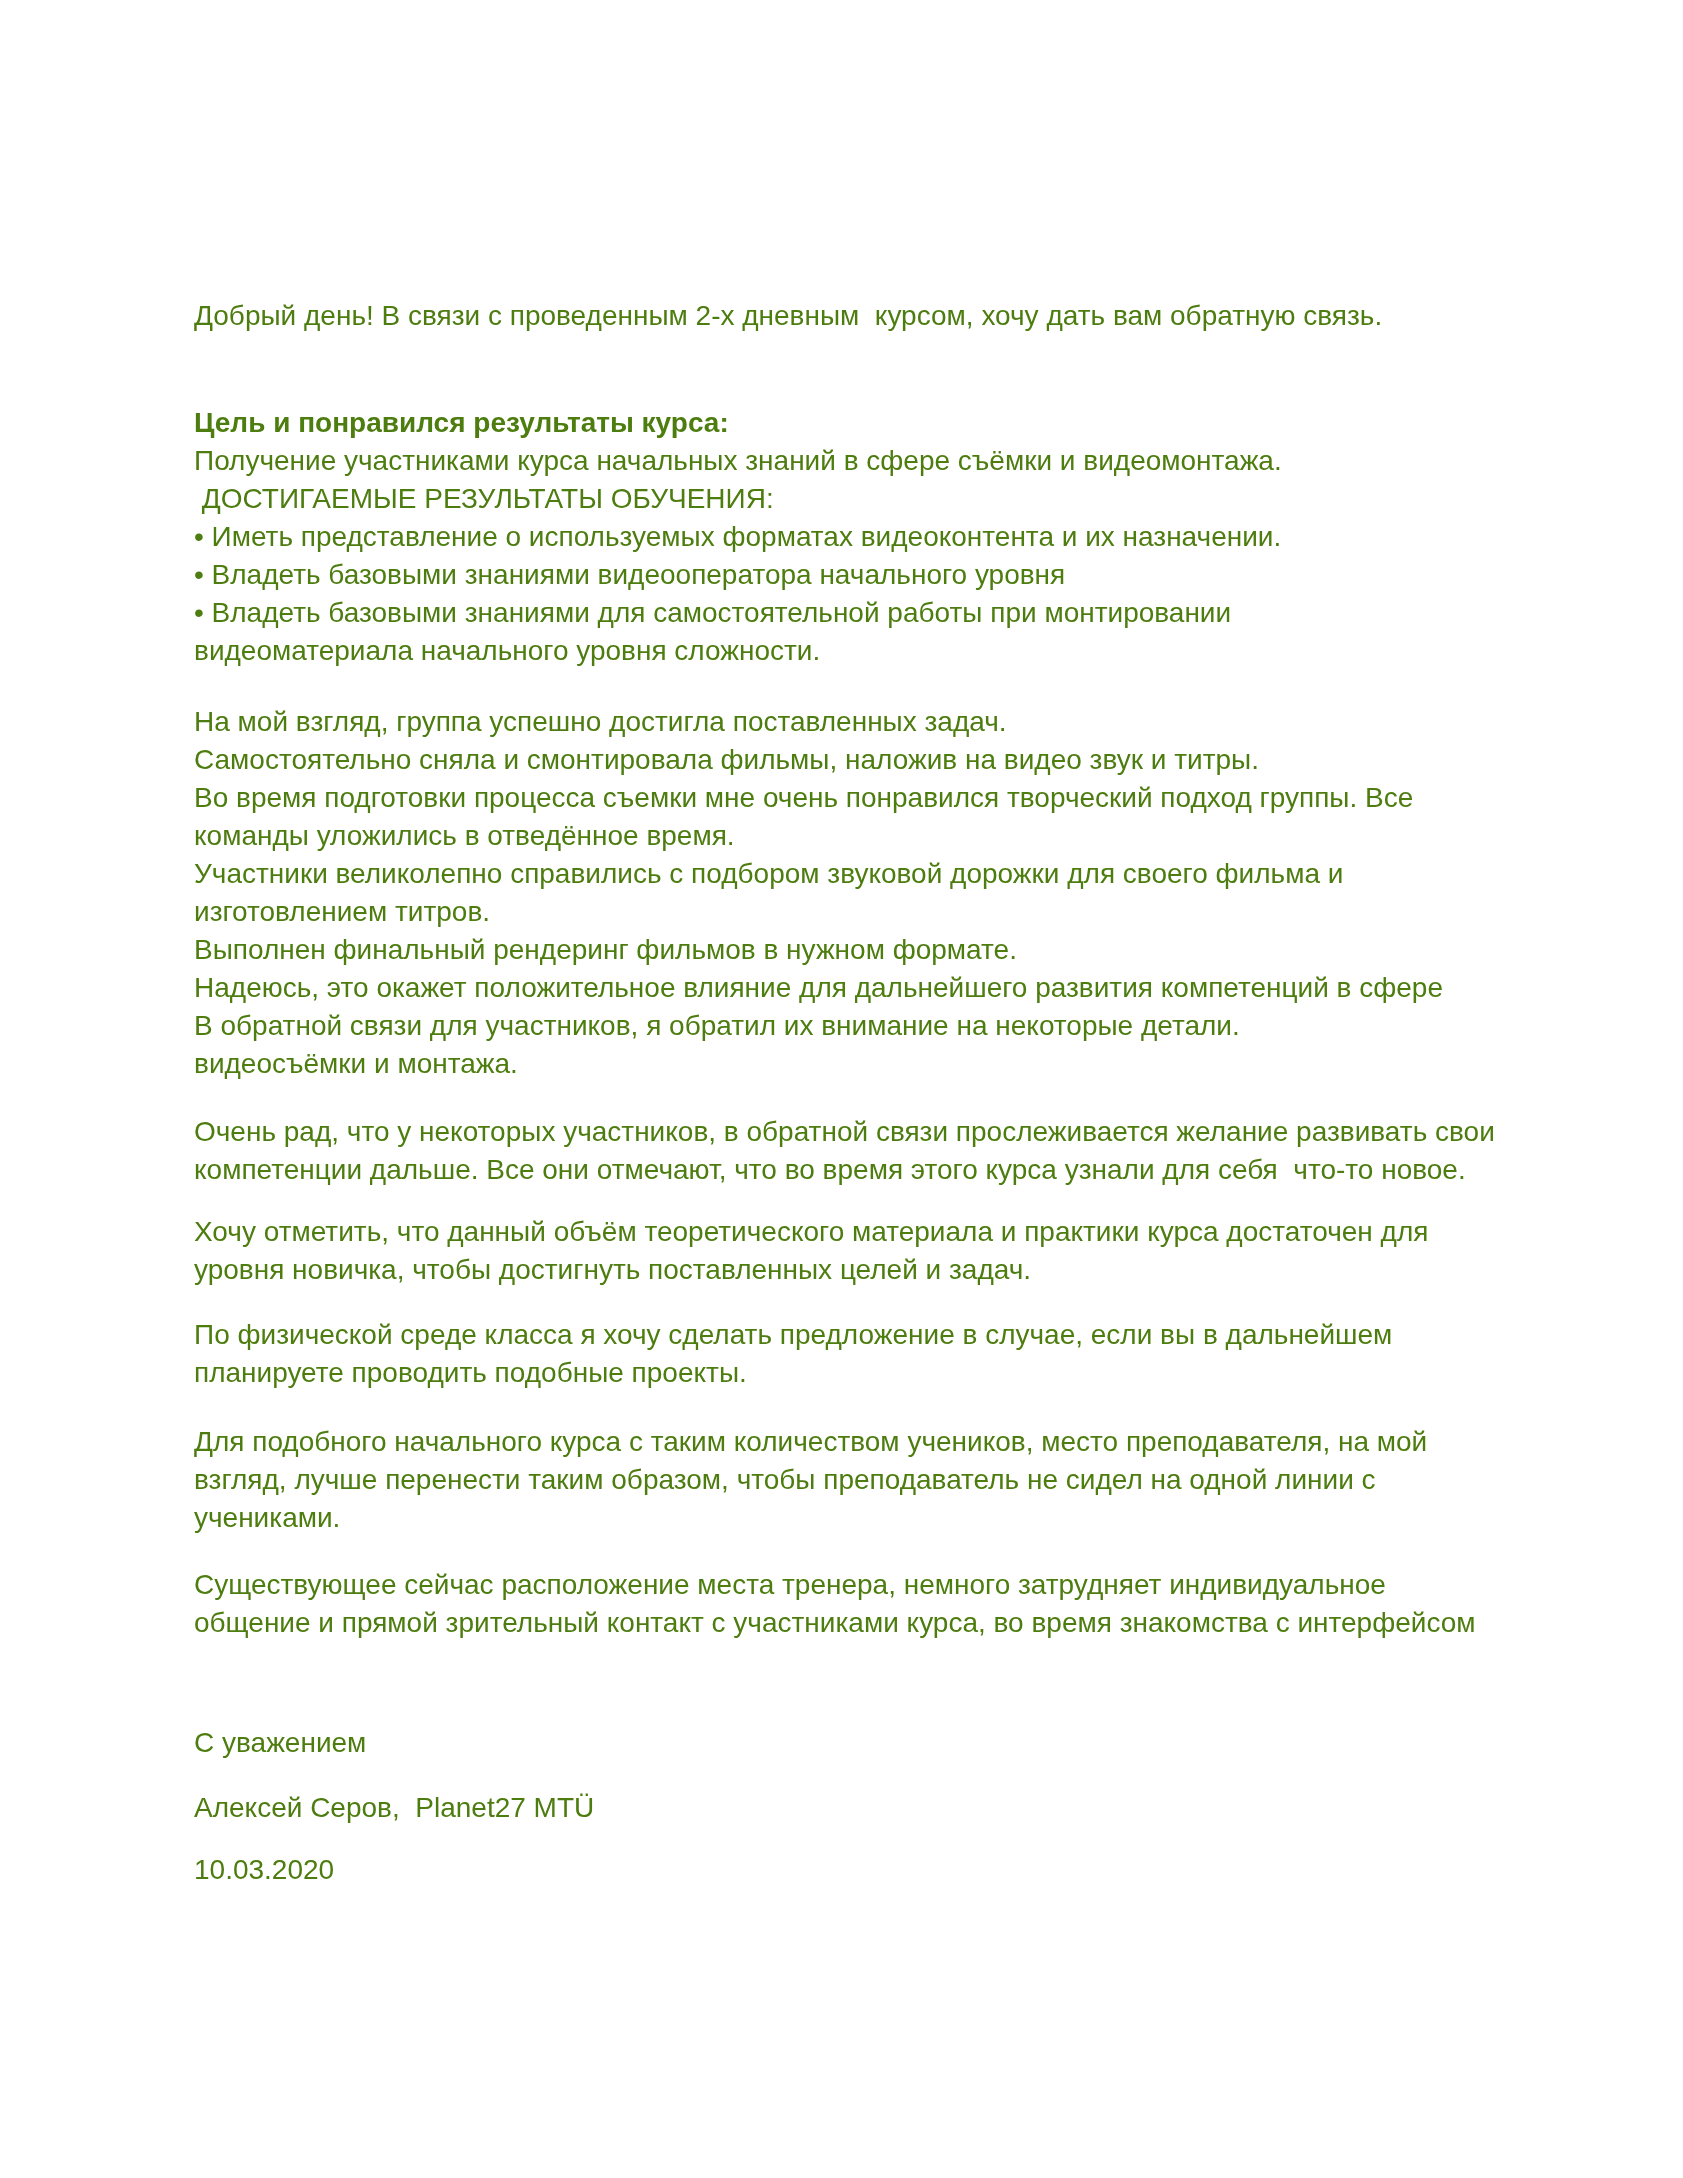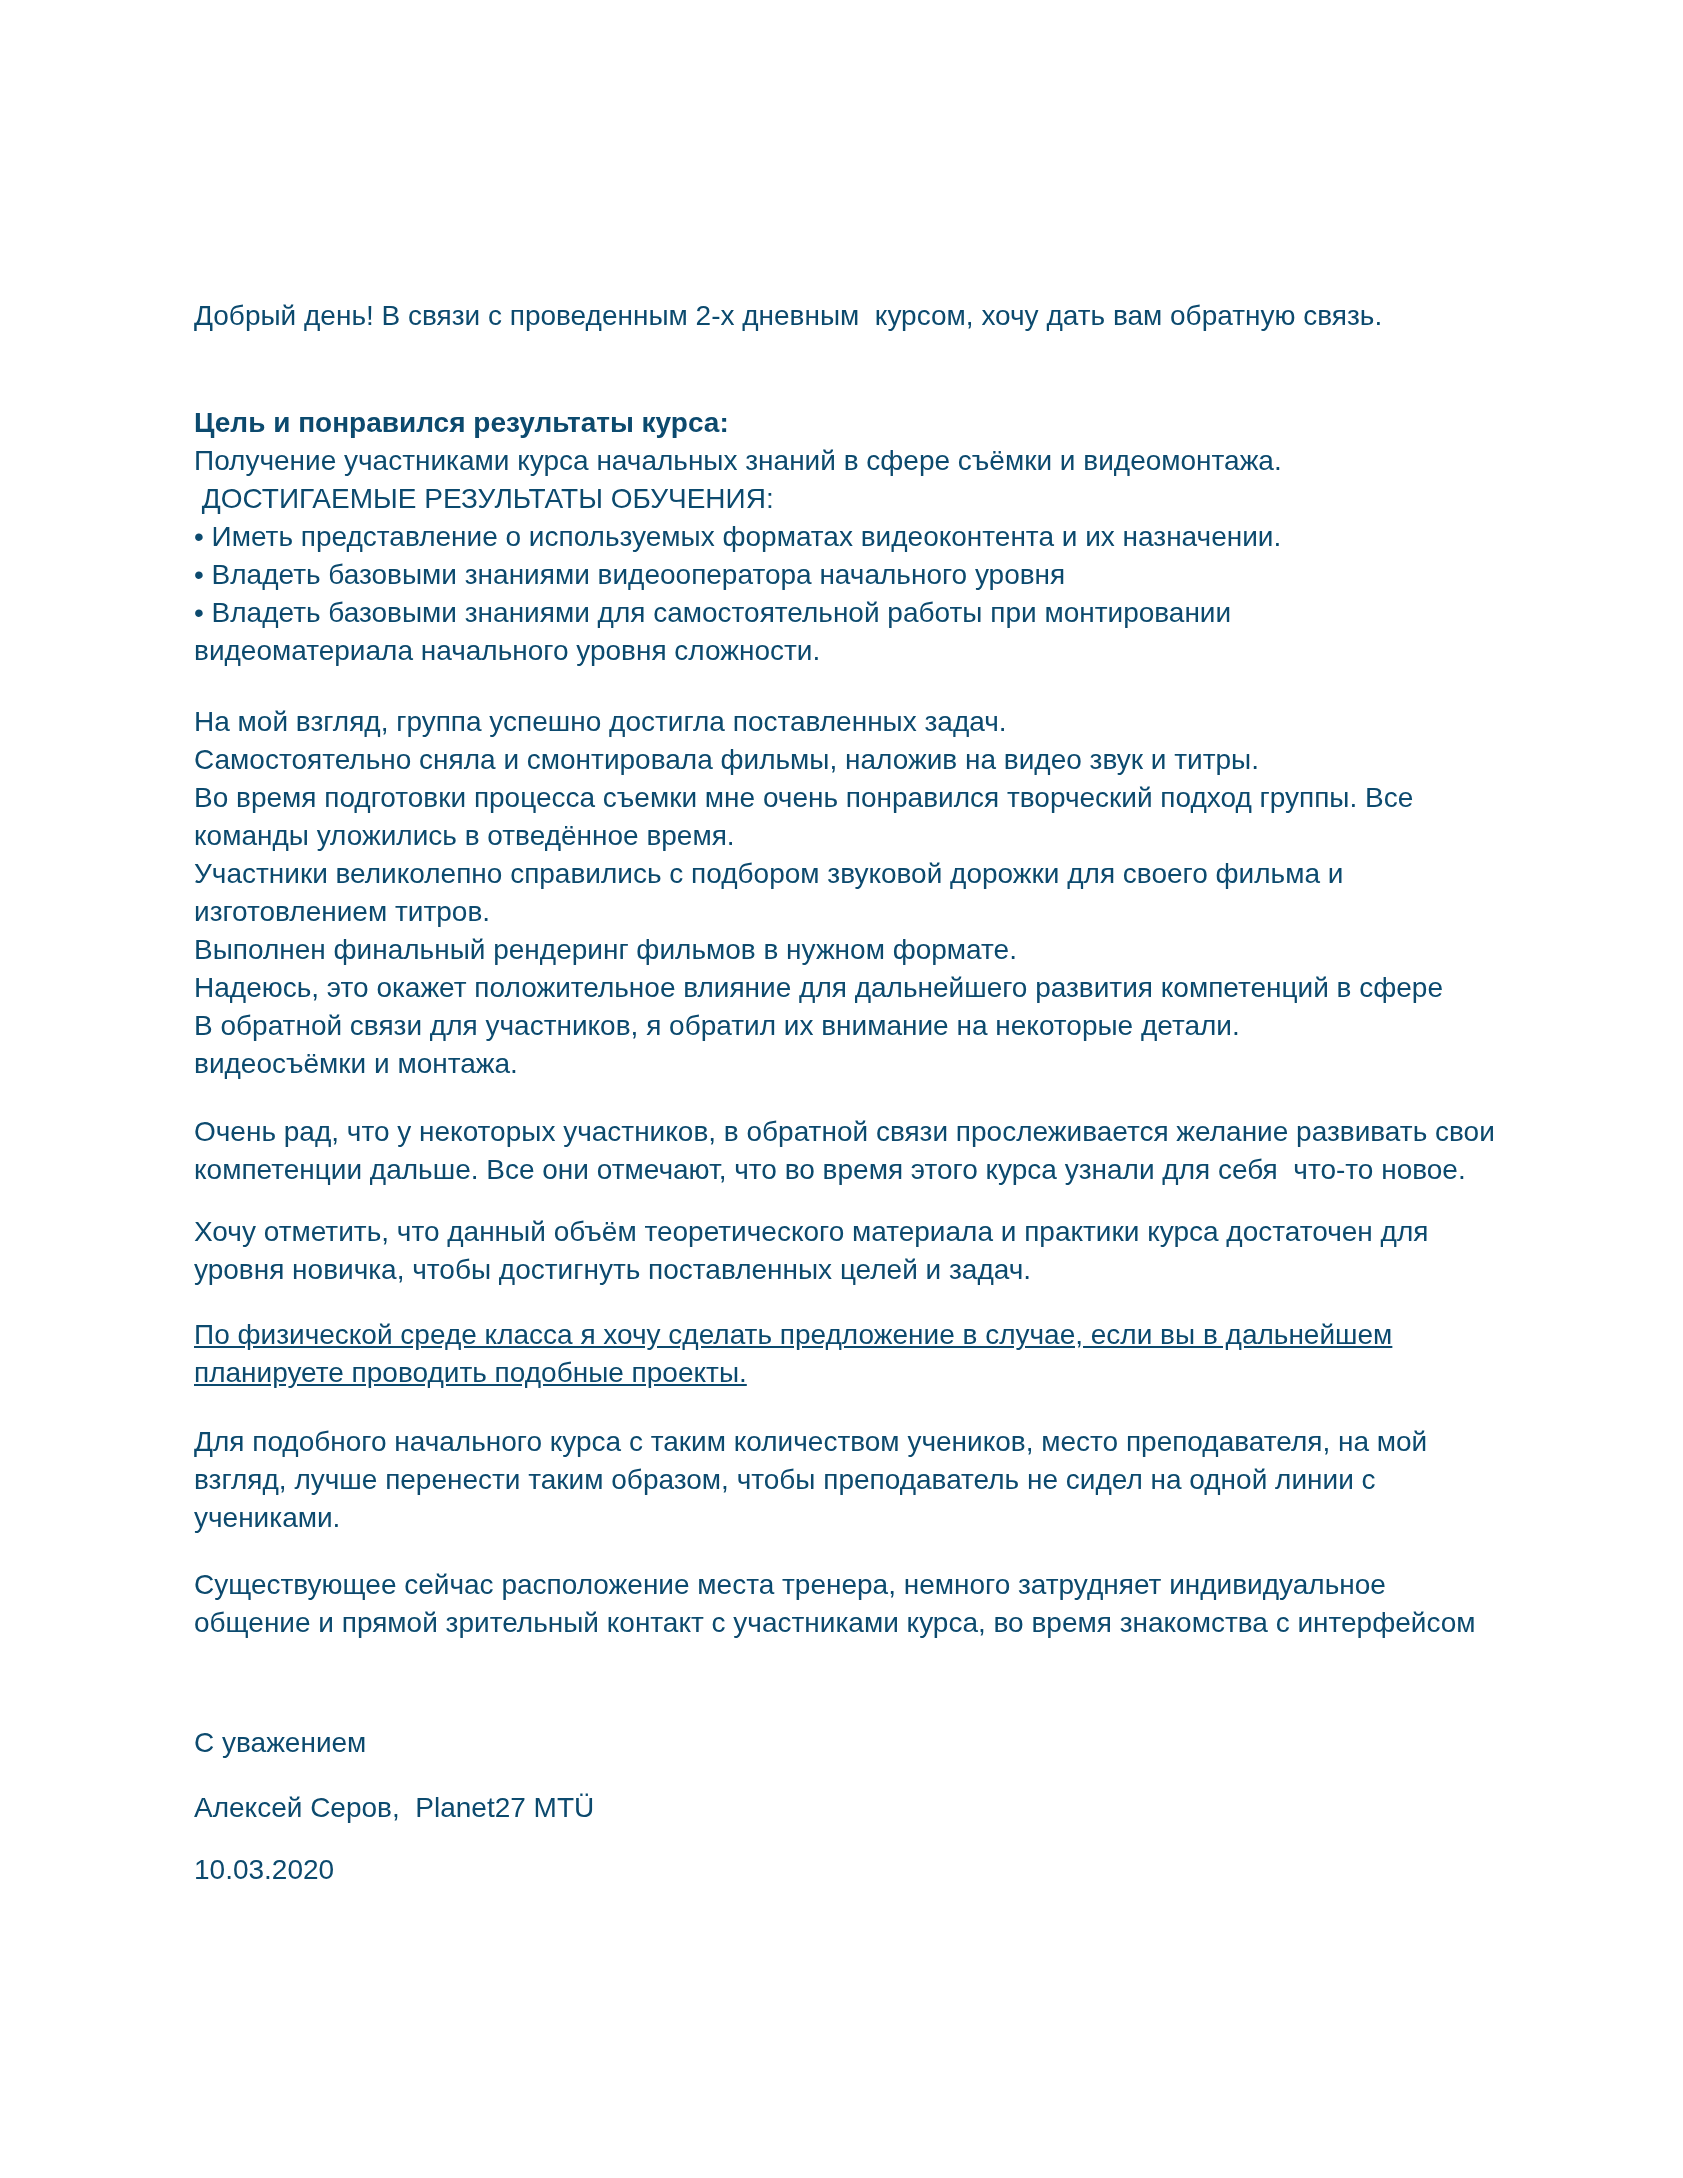--- a/index.html
+++ b/index.html
@@ -21,34 +21,34 @@
     background: #ffffff;
   }
   .content {
     position: absolute;
     left: 194px;
     top: 297px;
     width: 1366px;
     font-family: "Liberation Sans", "DejaVu Sans", sans-serif;
     font-size: 28px;
     line-height: 38px;
-    color: #0c4a6e;
+    color: #4d7c0f;
   }
   .line {
     white-space: pre;   
   }
   .bold { font-weight: bold; }
 
   
   .m-greeting { margin-bottom: 69px; }
   .m-goals    { margin-bottom: 33px; }
   .m-assess   { margin-bottom: 30px; }
   .m-feedback { margin-bottom: 24px; }
   .m-volume   { margin-bottom: 27px; }
-  .m-env      { margin-bottom: 31px; text-decoration: underline; }
+  .m-env      { margin-bottom: 31px; }
   .m-teacher  { margin-bottom: 29px; }
   .m-trainer  { margin-bottom: 82px; }
   .m-salut    { margin-bottom: 27px; }
   .m-sig      { margin-bottom: 24px; }
 </style>
 </head>
 <body>
 
 <div class="page">
   <div class="content">

